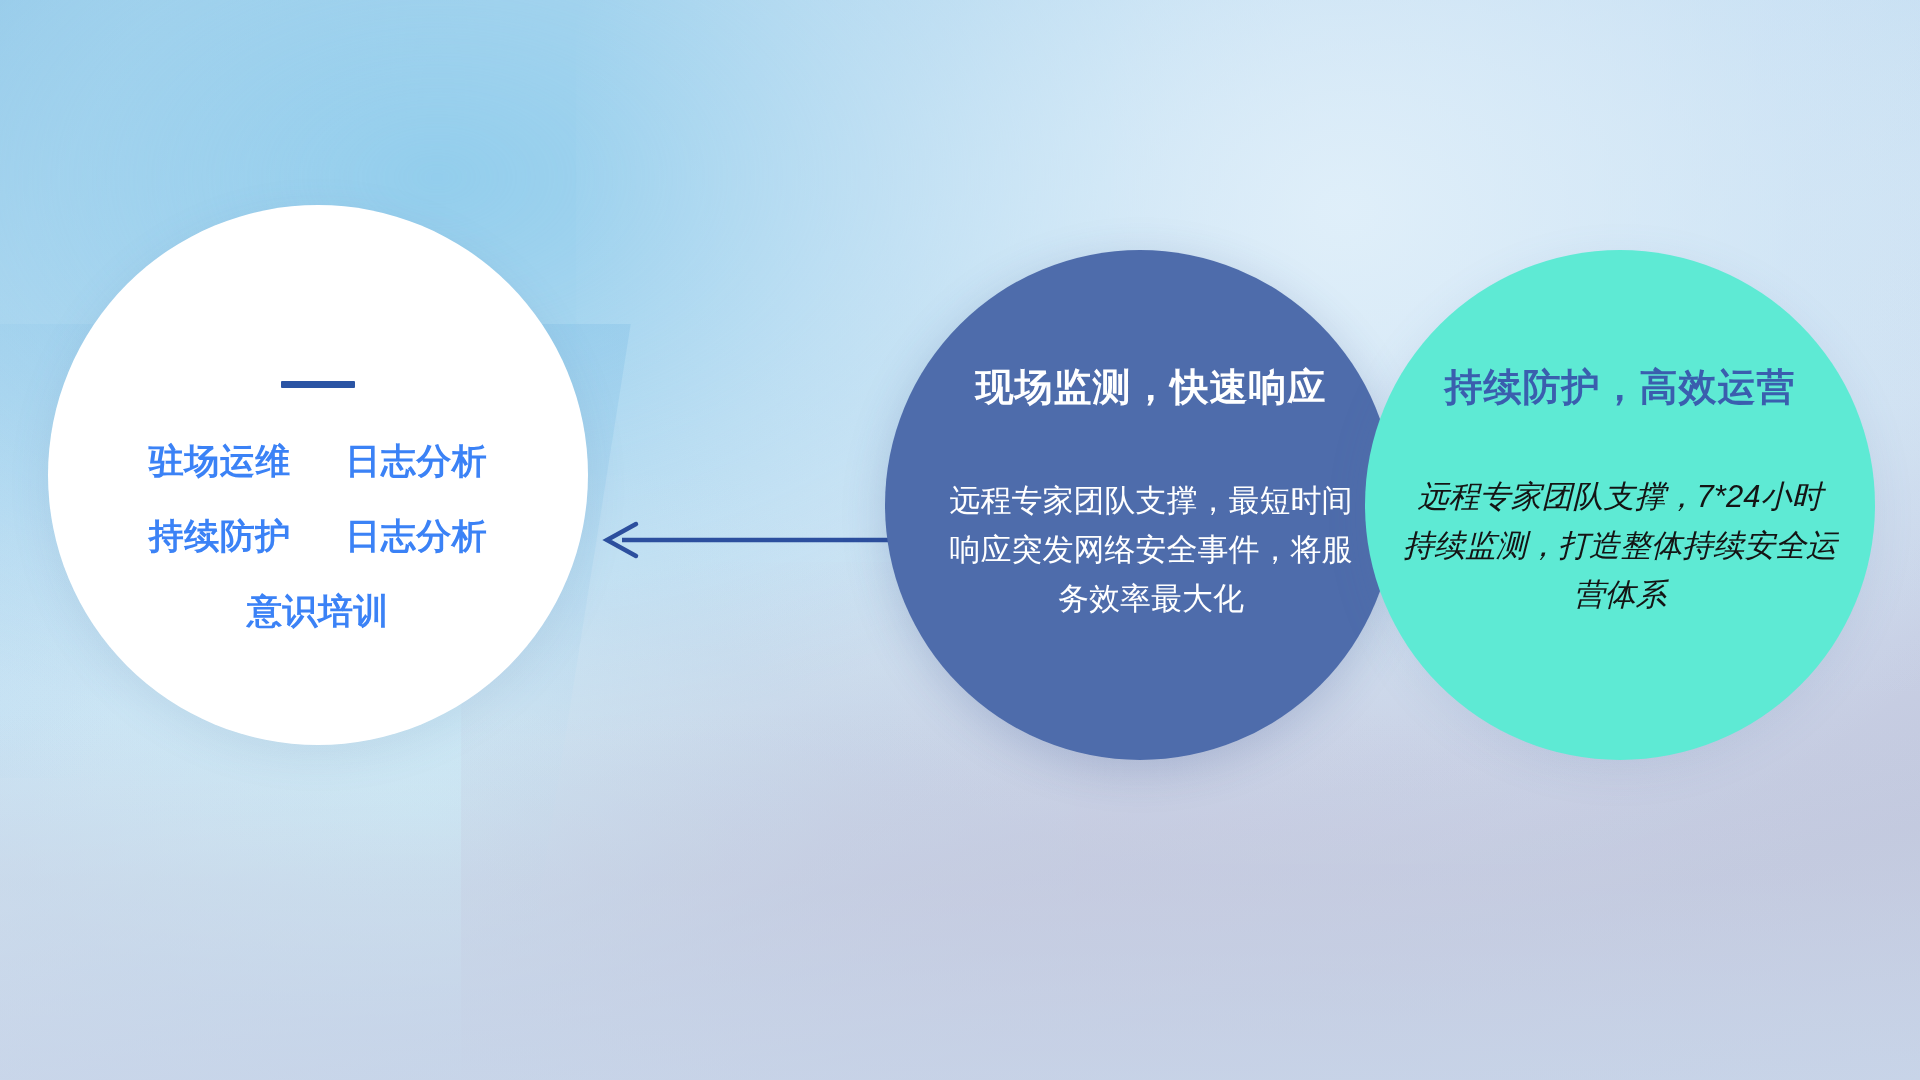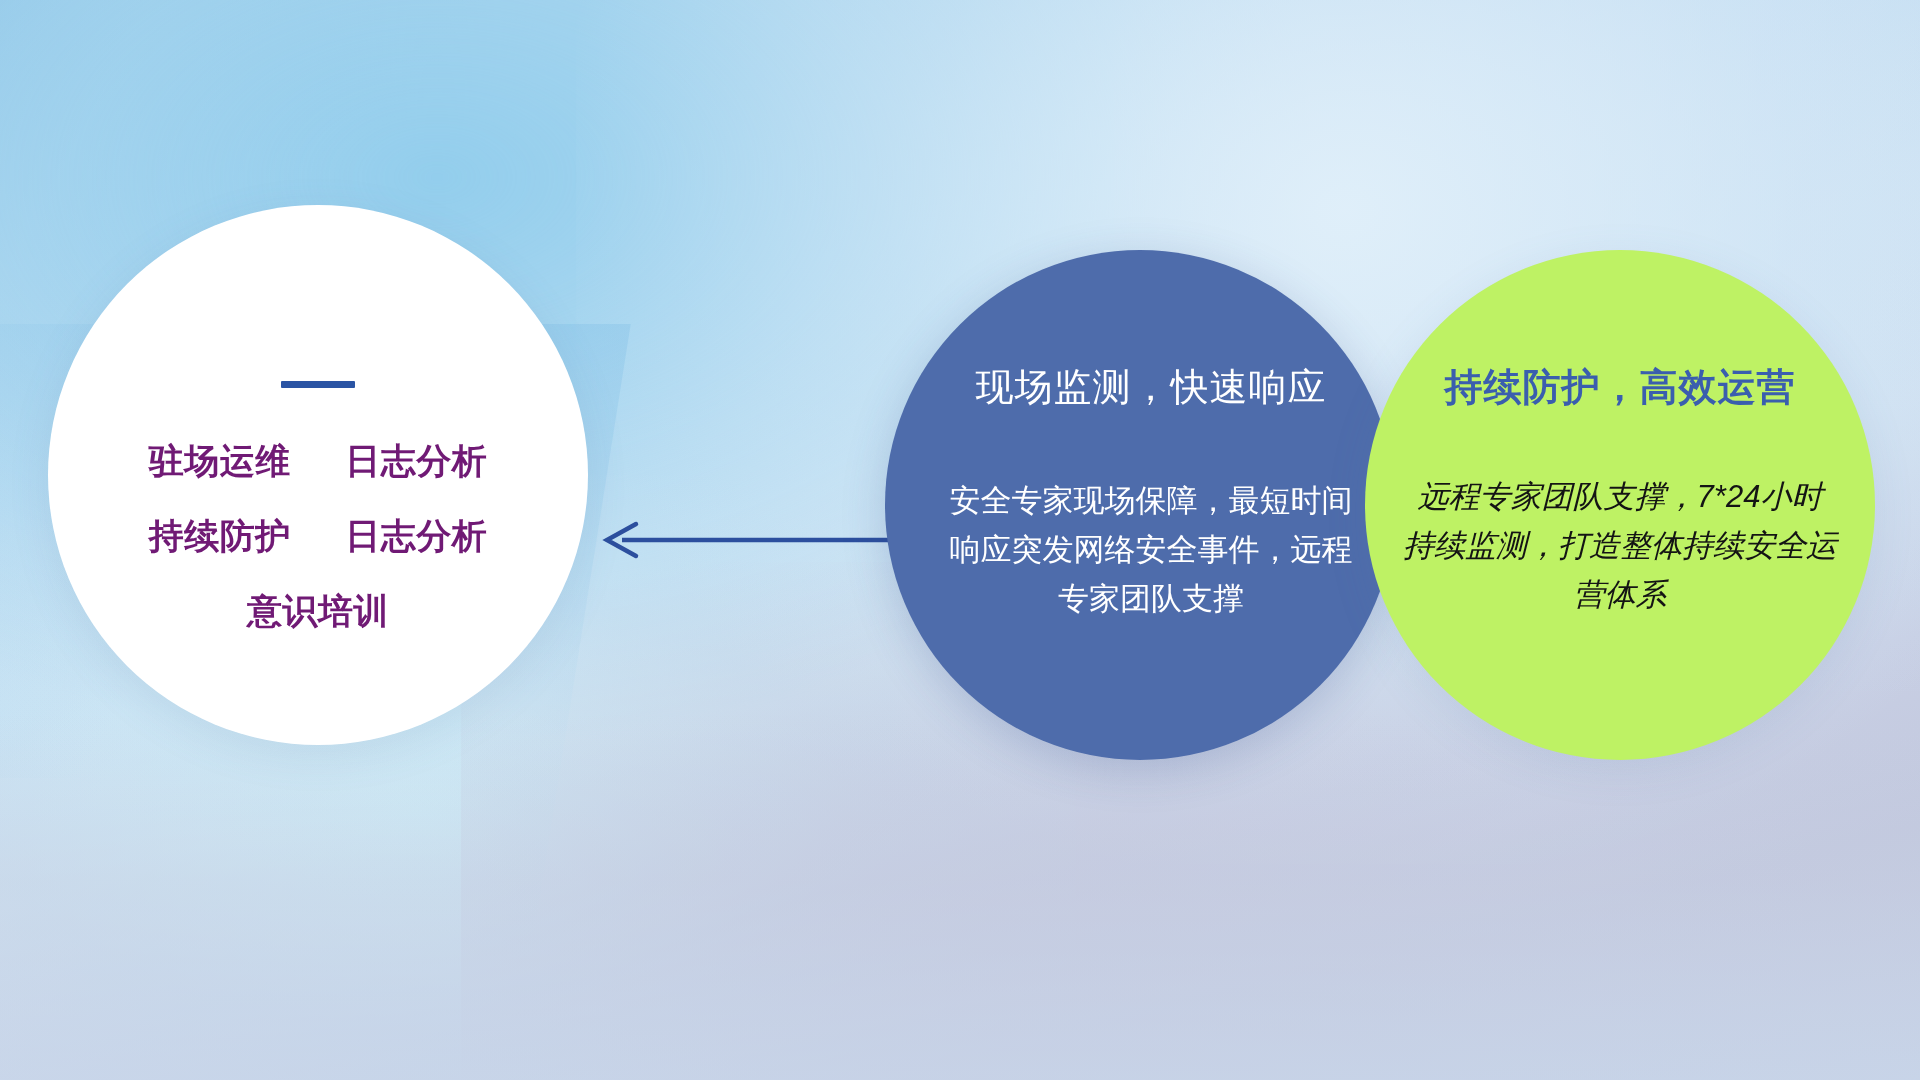--- a/index.html
+++ b/index.html
@@ -104,55 +104,55 @@
     background:#ffffff;
     box-shadow:0 10px 40px rgba(90,120,170,0.13);
   }
   #circle-mid {
     left:885px; top:250px; width:510px; height:510px;
     background:#4e6cab;
     box-shadow:0 10px 44px rgba(50,75,135,0.22);
   }
   #circle-right {
     left:1365px; top:250px; width:510px; height:510px;
-    background:#bef264;
+    background:#5eead4;
     box-shadow:0 10px 40px rgba(90,120,170,0.13);
   }
 
   
   .left-inner {
     position:absolute; left:0; right:0; top:176px;
     text-align:center;
   }
   .accent-dash {
     width:74px; height:7px;
     background:#2a54a4;
     margin:0 auto 50px auto;
     border-radius:1px;
   }
   .tag-row {
     font-size:35px;
     font-weight:bold;
-    color:#701a75;
+    color:#3b82f6;
     letter-spacing:0.5px;
     margin-bottom:28px;
     white-space:nowrap;
   }
   .tag-row .gap { display:inline-block; width:34px; }
   .tag-row.last { margin-bottom:8px; }
 
   
   .mid-inner {
     position:absolute;
     left:40px; right:18px; top:112px;
     text-align:center;
   }
   .mid-title {
     font-size:38px;
-    font-weight:normal;
+    font-weight:bold;
     color:#ffffff;
     letter-spacing:1px;
     white-space:nowrap;
     margin-bottom:64px;
   }
   .mid-body {
     font-size:31px;
     line-height:1.58;
     color:#ffffff;
     padding:0 22px;
@@ -225,21 +225,21 @@
 
       <div class="tag-row last">
         <span>意识培训</span>
       </div>
     </div>
   </div>
 
   <div class="circle" id="circle-mid">
     <div class="mid-inner">
       <div class="mid-title">现场监测，快速响应</div>
-      <div class="mid-body">安全专家现场保障，最短时间响应突发网络安全事件，远程专家团队支撑</div>
+      <div class="mid-body">远程专家团队支撑，最短时间响应突发网络安全事件，将服务效率最大化</div>
     </div>
   </div>
 
   <div class="circle" id="circle-right">
     <div class="right-inner">
       <div class="right-title">持续防护，高效运营</div>
       <div class="right-body">远程专家团队支撑，7*24小时持续监测，打造整体持续安全运营体系</div>
     </div>
   </div>
 

